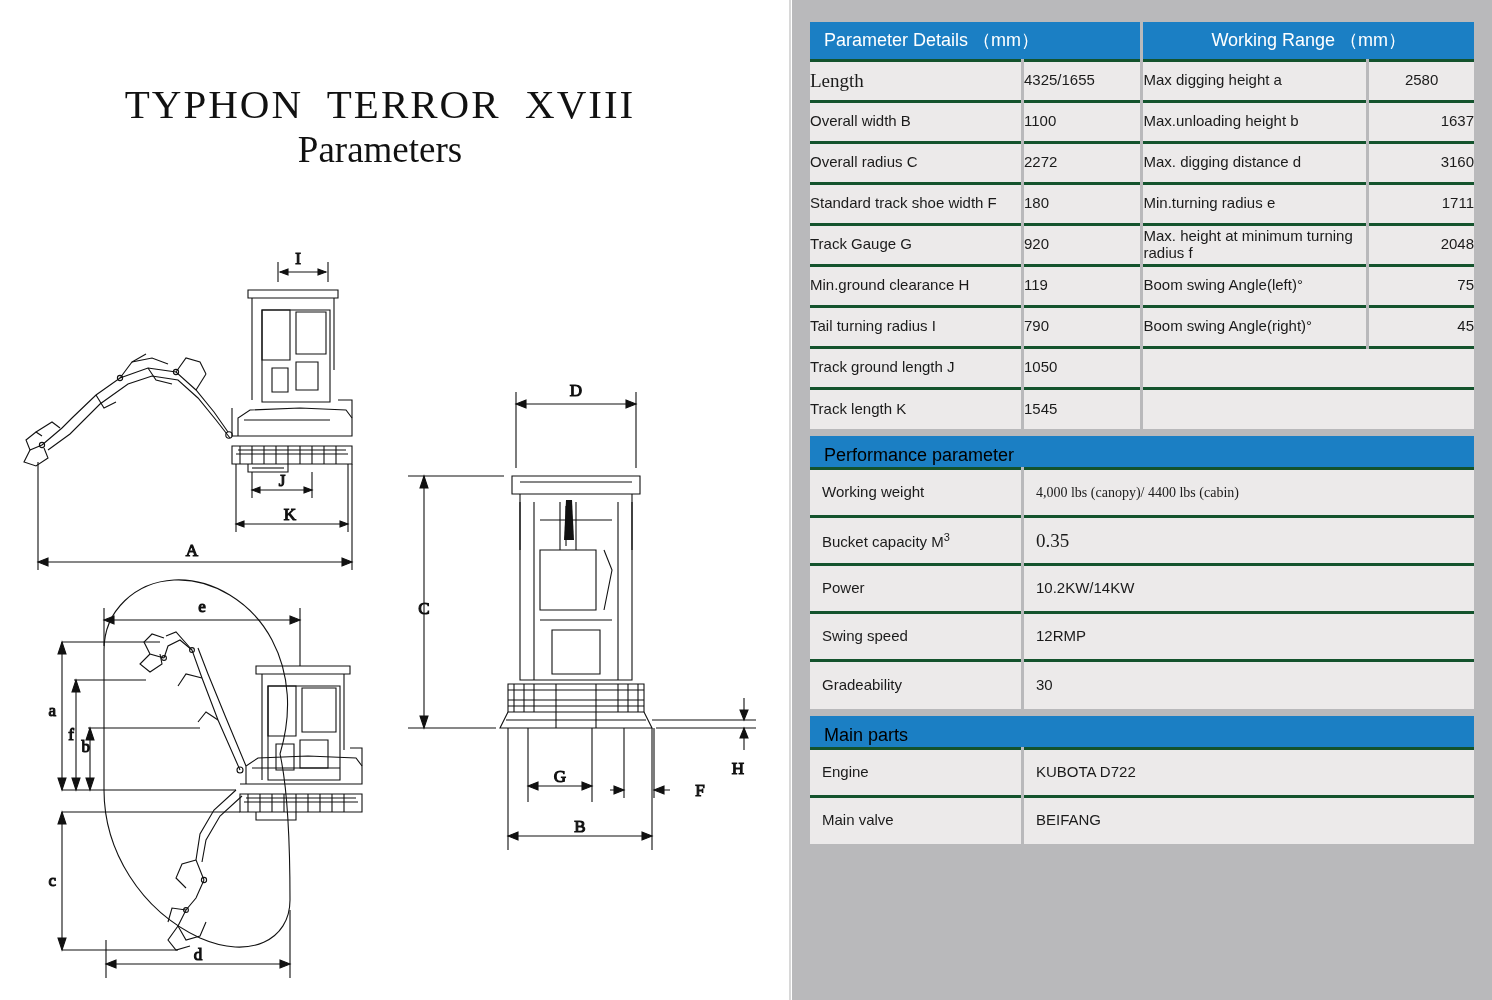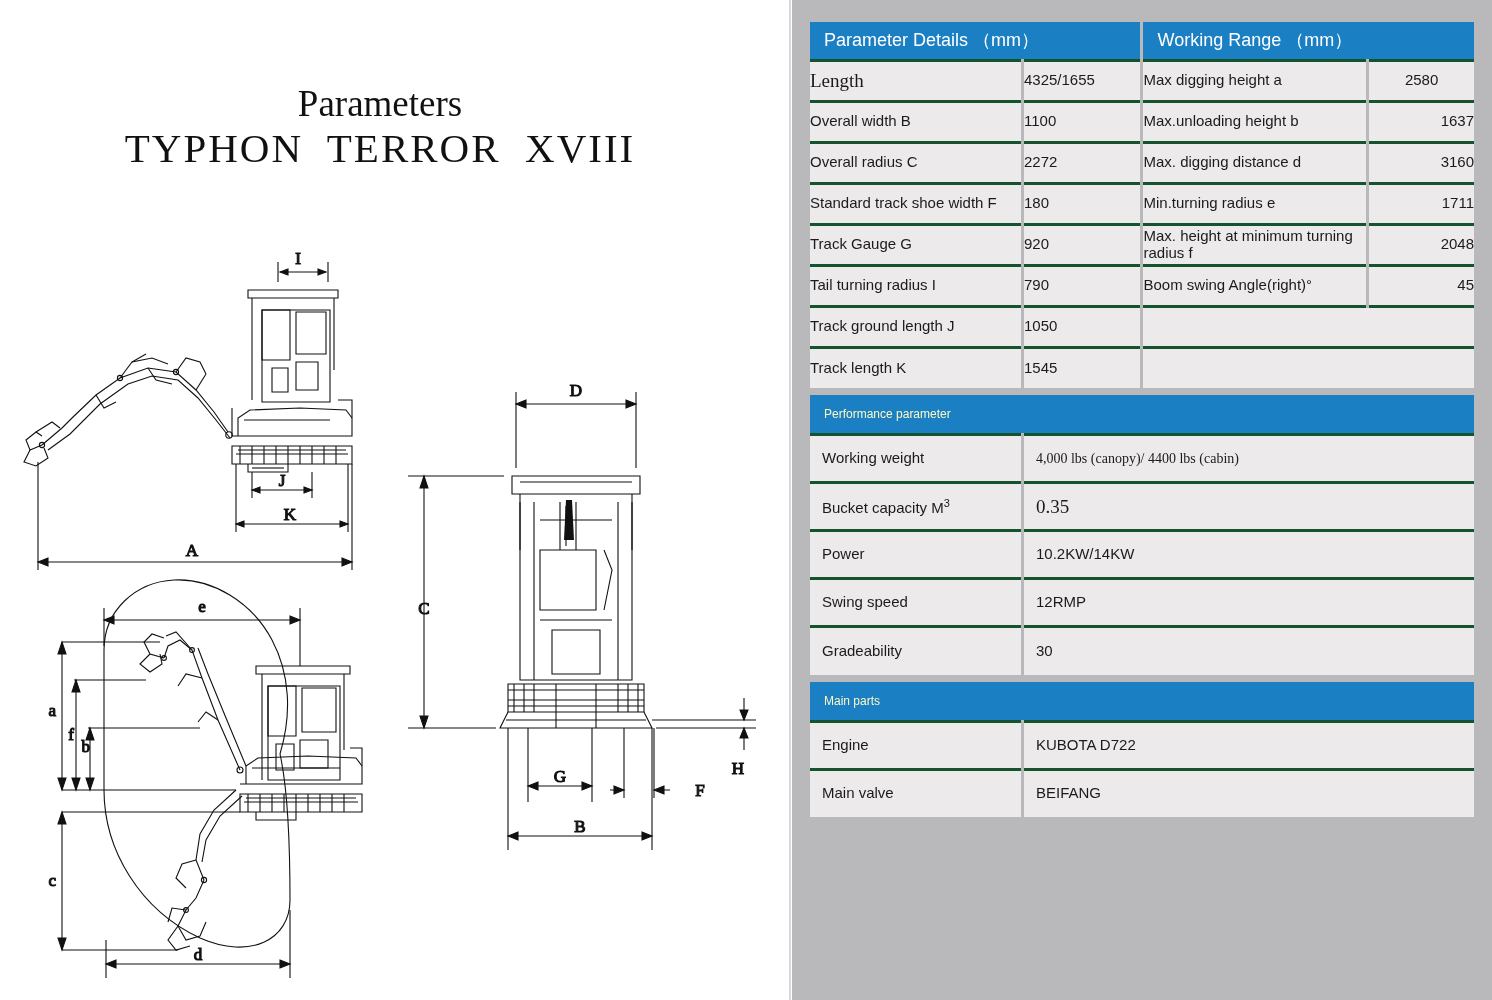--- a/index.html
+++ b/index.html
@@ -78,44 +78,44 @@
     background: #1b7fc4;
     color: #ffffff;
     font-size: 18px;
     height: 38px;
     padding: 0 14px;
     text-align: left;
     font-weight: normal;
     border-right: 3px solid #b9b9bb;
     margin-left: 20px;
   }
-  .hdr-row td:last-child { border-right: none; }
+  .hdr-row td:last-child { border-right: none; text-align: center; }
   .cell {
     background: #eceaea;
     color: #1b1b1b;
     font-size: 15px;
     height: 41px;
     padding: 3px 12px;
     vertical-align: middle;
     border-top: 3px solid #14532d;
     border-right: 3px solid #b9b9bb;
     line-height: 1.12;
   }
   .cell.last { border-right: none; }
   .cell.val { font-size: 15px; }
   .cell.big {
     font-family: "Liberation Serif", serif;
     font-size: 19px;
   }
   .cell.empty { background: #eceaea; }
   .section-bar {
     background: #1b7fc4;
-    color: #fef9c3;
-    font-size: 12px;
-    height: 38px;
+    color: #000000;
+    font-size: 18px;
+    height: 31px;
     line-height: 38px;
     padding: 0 14px;
     margin-top: 7px;
   }
   .perf-tbl, .parts-tbl { width: 100%; border-collapse: collapse; table-layout: fixed; }
   .perf-tbl .cell, .parts-tbl .cell { height: 48px; }
   .perf-val-serif {
     font-family: "Liberation Serif", serif;
     font-size: 14px;
   }
@@ -126,22 +126,22 @@
   .sup { font-size: 11px; vertical-align: super; }
 </style>
 </head>
 <body>
 
 <div id="page">
 
   <div id="left-panel">
 
     <div id="title-block">
+      <div id="title-main">TYPHON  TERROR  XVIII</div>
       <div id="title-sub">Parameters</div>
-      <div id="title-main">TYPHON  TERROR  XVIII</div>
     </div>
 
     <div id="drawing-area">
       <svg width="790" height="745" viewBox="0 0 790 745" xmlns="http://www.w3.org/2000/svg">
         <g stroke="#111" fill="none" stroke-width="1.1">
 
           <path d="M42 195 L62 178 L72 168 L96 145 L120 128 L148 118 L176 122 L196 140 L214 162 L228 182"></path>
           <path d="M48 200 L70 184 L100 154 L128 134 L152 126 L178 130 L198 148 L216 170 L230 188"></path>
           <path d="M42 195 L30 200 L26 190 L36 182 L42 186"></path>
           <path d="M30 200 L24 212 L36 216 L48 208 L44 198"></path>
@@ -380,20 +380,26 @@
           <td class="cell">Min.turning radius e</td>
           <td class="cell val last" style="text-align:right">1711</td>
         </tr>
         <tr>
           <td class="cell">Track Gauge G</td>
           <td class="cell val">920</td>
           <td class="cell">Max. height at minimum turning radius f</td>
           <td class="cell val last" style="text-align:right">2048</td>
         </tr>
         <tr>
+          <td class="cell">Min.ground clearance H</td>
+          <td class="cell val">119</td>
+          <td class="cell">Boom swing Angle(left)°</td>
+          <td class="cell val last" style="text-align:right">75</td>
+        </tr>
+        <tr>
           <td class="cell">Tail turning radius I</td>
           <td class="cell val">790</td>
           <td class="cell">Boom swing Angle(right)°</td>
           <td class="cell val last" style="text-align:right">45</td>
         </tr>
         <tr>
           <td class="cell">Track ground length J</td>
           <td class="cell val">1050</td>
           <td class="cell empty last" colspan="2"></td>
         </tr>

